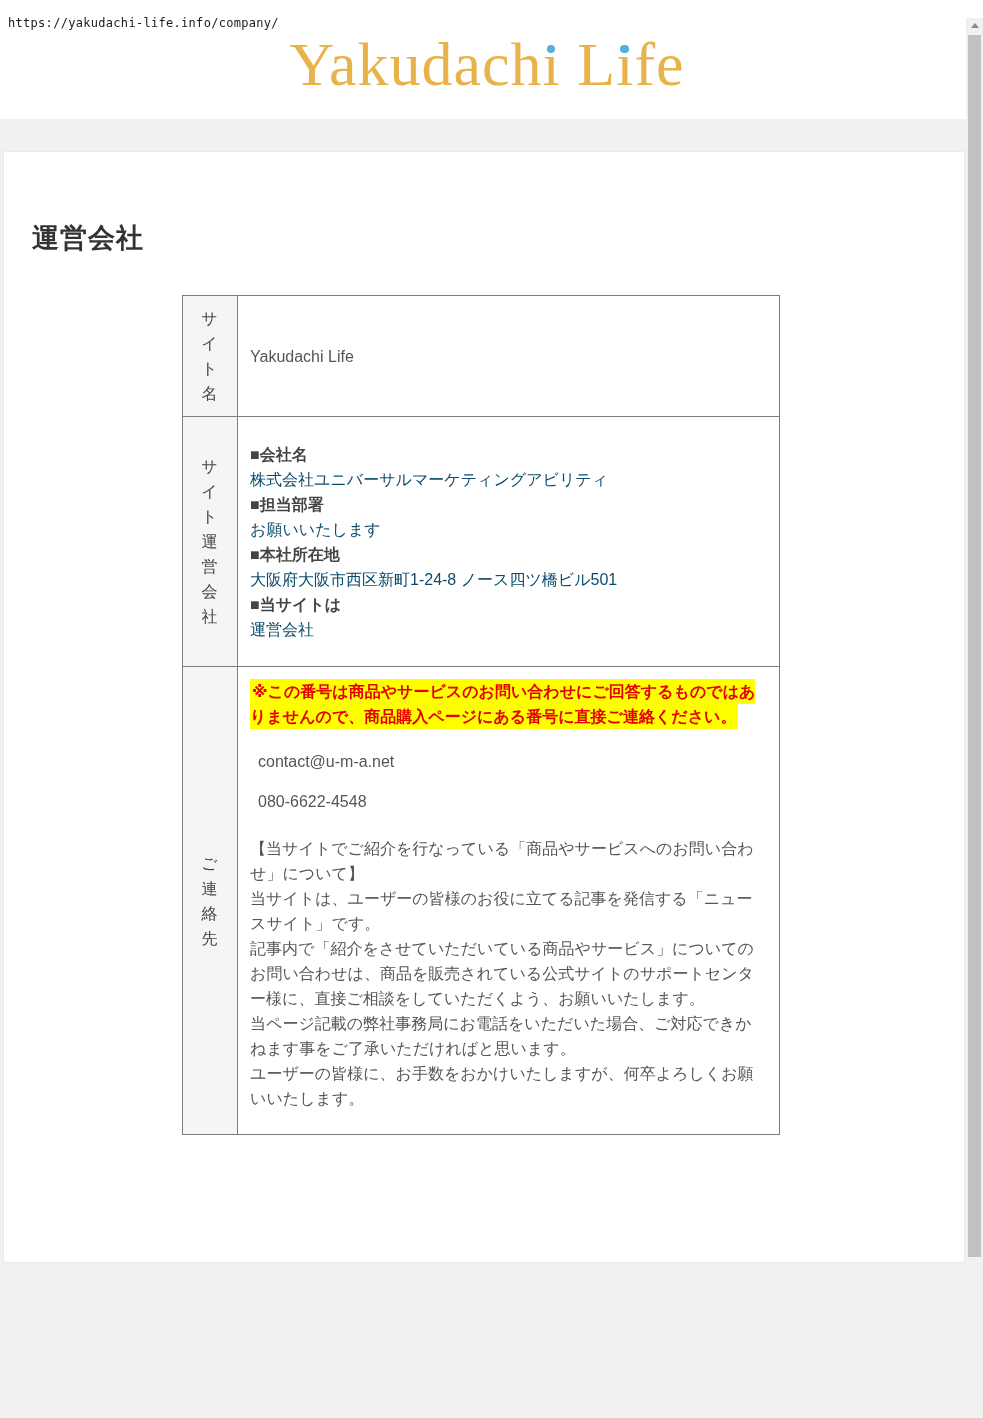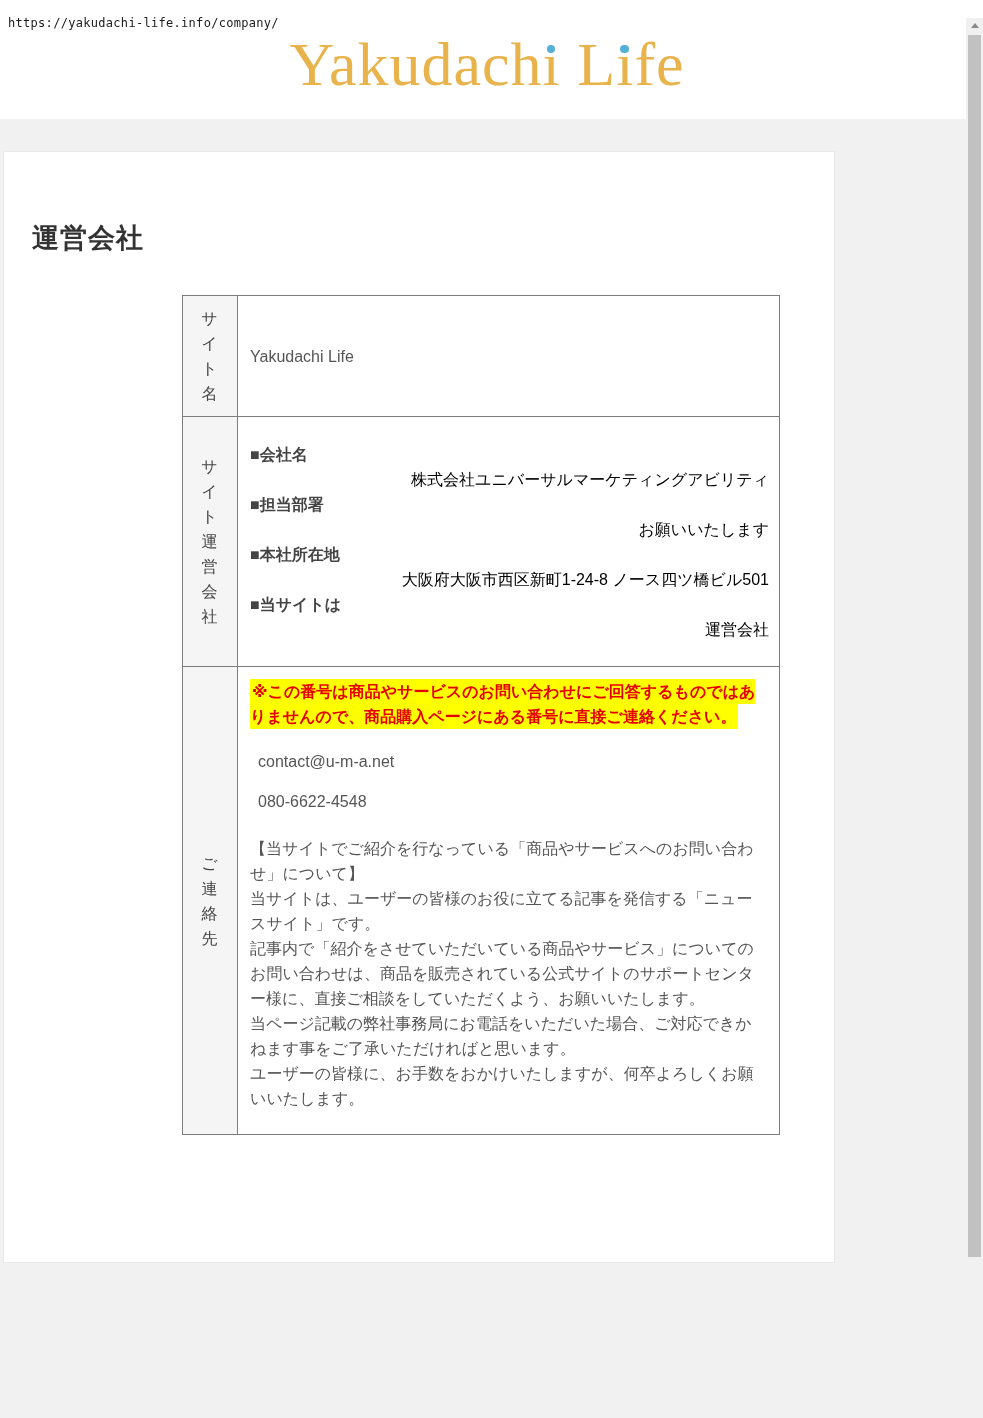--- a/index.html
+++ b/index.html
@@ -26,21 +26,21 @@
     cursor:pointer;
     padding-left:11px;
   }
   .logo .ii{position:relative;}
   .logo .dot{
     position:absolute;left:0.07em;top:0.24em;width:0.13em;height:0.13em;
     border-radius:50%;background:#54b0d8;
   }
   
   .card{
-    position:absolute;left:4px;top:152px;width:830px;height:1110px;
+    position:absolute;left:4px;top:152px;width:960px;height:1110px;
     background:#ffffff;box-shadow:0 0 0 1px rgba(0,0,0,0.03);
   }
   .page-heading{
     position:absolute;left:28px;top:50px;
     font-size:27px;font-weight:bold;color:#333333;letter-spacing:1px;
   }
   
   table.company{
     position:absolute;left:178px;top:143px;width:598px;
     border-collapse:collapse;table-layout:fixed;
@@ -54,21 +54,21 @@
     text-align:center;vertical-align:middle;
     white-space:pre-line;letter-spacing:1px;
   }
   table.company td{
     padding:10px 10px 10px 12px;vertical-align:top;text-align:left;
   }
   tr.row-sitename td{height:100px;vertical-align:middle;}
   tr.row-company  td{height:229px;vertical-align:middle;}
   tr.row-contact  td{height:447px;}
   .field-label{font-weight:bold;color:#444444;}
-  .field-value{color:#000000;text-align:right;}
+  .field-value{color:#0c4a6e;}
   
   .cell-p{margin:15px 8px;}
   .notice-p{margin:2px 0 20px 0;line-height:25px;}
   .notice-mark{
     background:#ffff00;color:#e60000;font-weight:bold;
     padding:4px 2px;line-height:25px;
   }
   .desc{white-space:pre-line;margin:22px 8px 0 0;}
   
   .scrollbar{

